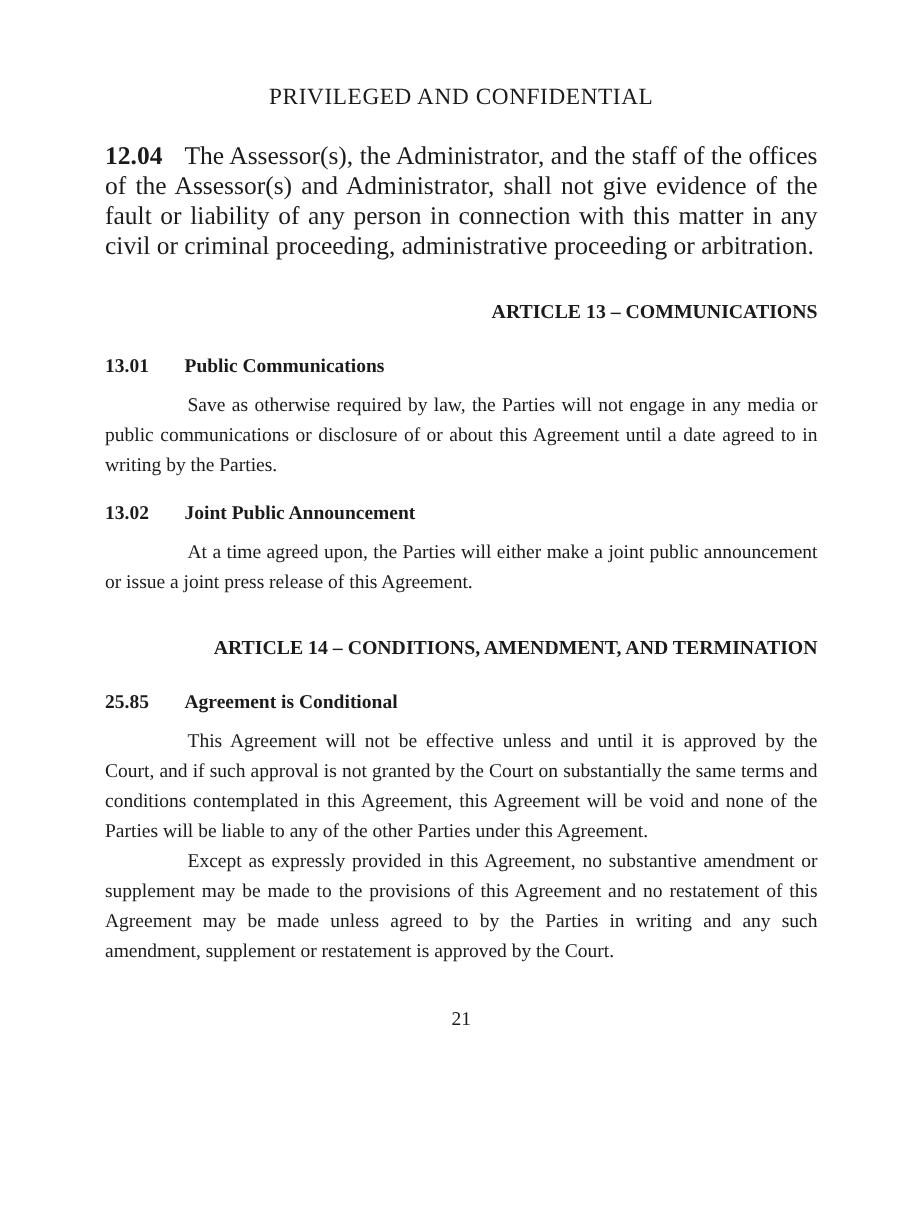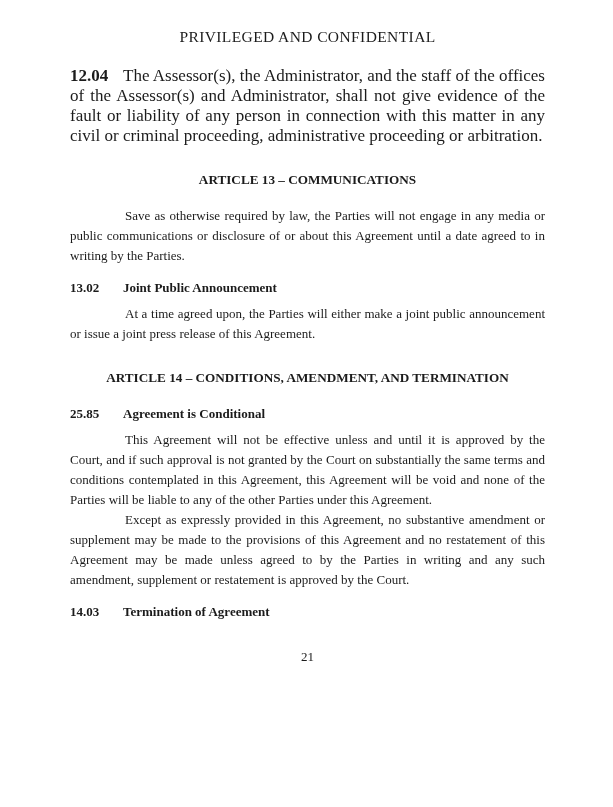--- a/index.html
+++ b/index.html
@@ -7,21 +7,21 @@
     padding: 0;
     background: #ffffff;
   }
   .page {
     position: relative;
     width: 613px;
     height: 687px;
     margin: 0;
     background: #ffffff;
     box-sizing: border-box;
-    padding: 28px 68px 0 70px;
+    padding: 56px 68px 0 70px;
     font-family: "Liberation Serif", "DejaVu Serif", serif;
     color: #1b1b1b;
     overflow: hidden;
   }
   .doc-title {
     text-align: center;
     font-size: 15.5px;
     font-weight: normal;
     letter-spacing: 0.4px;
     line-height: 18px;
@@ -34,21 +34,21 @@
     line-height: 20px;
     text-align: justify;
   }
   .clause .num,
   .section-head .num {
     display: inline-block;
     width: 53px;
     font-weight: bold;
   }
   .article-title {
-    text-align: center;
+    text-align: right;
     font-weight: bold;
     font-size: 13.2px;
     line-height: 20px;
     margin: 24px 0 16px 0;
     white-space: nowrap;
   }
   .section-head {
     margin: 12px 0 6px 0;
     font-size: 13px;
     font-weight: bold;
@@ -84,37 +84,37 @@
 <body>
 
 <div class="page">
 
   <div class="doc-title">PRIVILEGED AND CONFIDENTIAL</div>
 
   <p class="clause"><span class="num">12.04</span><span>The Assessor(s), the Administrator, and the staff of the offices of the Assessor(s) and Administrator, shall not give evidence of the fault or liability of any person in connection with this matter in any civil or criminal proceeding, administrative proceeding or arbitration.</span></p>
 
   <p class="article-title">ARTICLE 13 – COMMUNICATIONS</p>
 
+  <p class="section-head"><span class="num">13.01</span><span>Public Communications</span></p>
 
   <p class="body-para">Save as otherwise required by law, the Parties will not engage in any media or public communications or disclosure of or about this Agreement until a date agreed to in writing by the Parties.</p>
 
   <p class="section-head"><span class="num">13.02</span><span>Joint Public Announcement</span></p>
 
   <p class="body-para">At a time agreed upon, the Parties will either make a joint public announcement or issue a joint press release of this Agreement.</p>
 
   <p class="article-title">ARTICLE 14 – CONDITIONS, AMENDMENT, AND TERMINATION</p>
 
   <p class="section-head"><span class="num">25.85</span><span>Agreement is Conditional</span></p>
 
   <p class="body-para">This Agreement will not be effective unless and until it is approved by the Court, and if such approval is not granted by the Court on substantially the same terms and conditions contemplated in this Agreement, this Agreement will be void and none of the Parties will be liable to any of the other Parties under this Agreement.</p>
 
 
   <p class="body-para">Except as expressly provided in this Agreement, no substantive amendment or supplement may be made to the provisions of this Agreement and no restatement of this Agreement may be made unless agreed to by the Parties in writing and any such amendment, supplement or restatement is approved by the Court.</p>
 
-  <p class="section-head"><span class="num">14.03</span><span>Termination of Agreement</span></p>
 
 
   <div class="page-number-row">21</div>
 
   <div class="initials">
     <svg viewBox="0 0 30 40" xmlns="http://www.w3.org/2000/svg">
       <g fill="none" stroke="#111111" stroke-width="1.7" stroke-linecap="round" stroke-linejoin="round">
         <path d="M12,37 C9,31 15,10 19,4 C21,9 22,22 26,31"></path>
         <path d="M5,24 C11,18 24,15 27,20 C29,25 21,35 16,33 C12,31 14,25 21,24"></path>
       </g>

